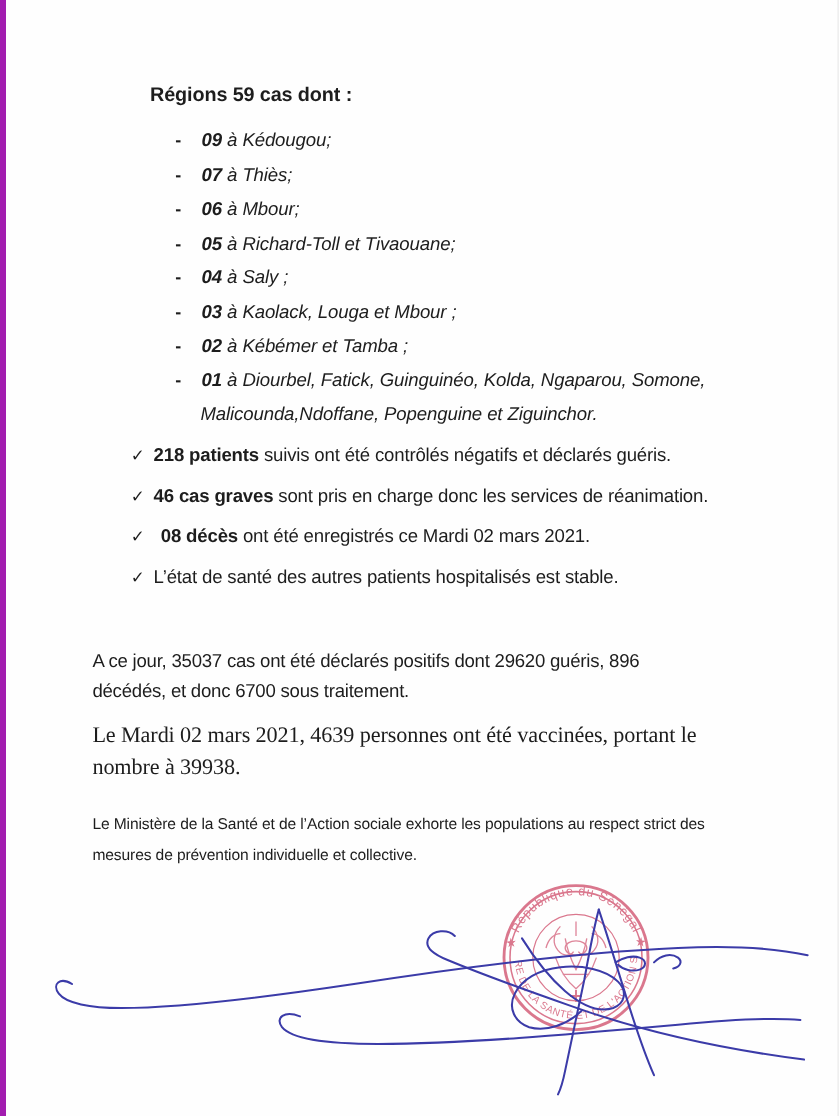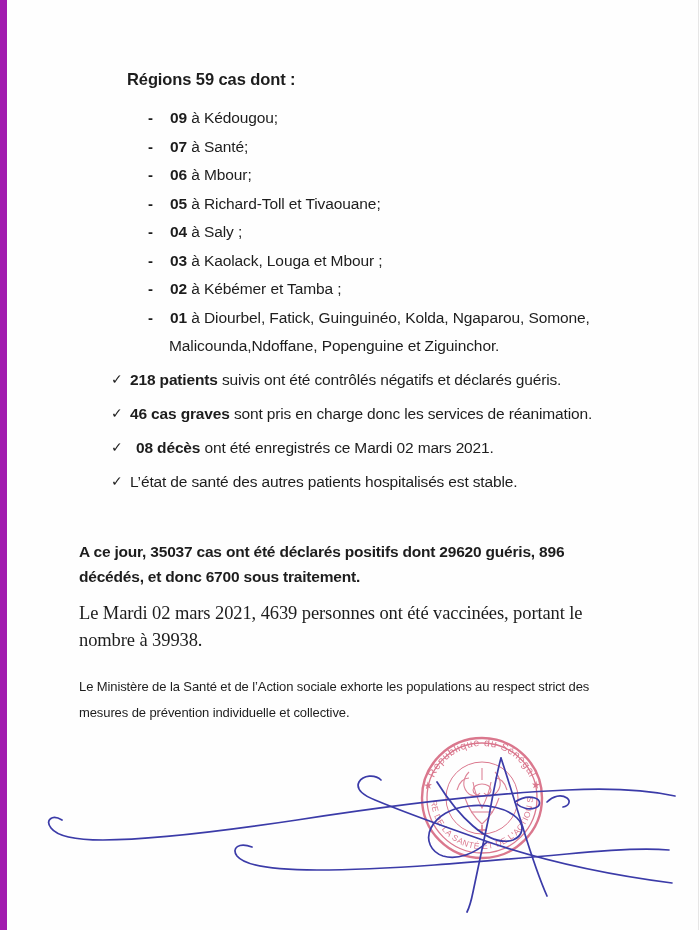--- a/index.html
+++ b/index.html
@@ -9,21 +9,21 @@
   }
   body {
     font-family: "Liberation Sans", sans-serif;
   }
   #page {
     position: relative;
     width: 699px;
     height: 930px;
     background: #fefefe;
     overflow: hidden;
-    border-left: 7px solid #a21caf;
+    border-left: 5px solid #a21caf;
     border-right: 1px solid #e6e6e6;
     box-sizing: border-box;
     color: #1d1d1d;
   }
 
   
   .regions-heading {
     position: absolute;
     left: 120px;
     top: 70px;
@@ -48,20 +48,21 @@
     letter-spacing: -0.1px;
   }
   .dash-mark {
     width: 22px;
     flex: 0 0 22px;
     font-weight: bold;
     font-size: 15px;
   }
   .dash-body {
     flex: 1 1 auto;
+    font-style: italic;
   }
   .dash-body b {
     font-weight: bold;
   }
   .dash-body .cont {
     display: block;
     margin-left: -1px;
   }
 
   
@@ -96,21 +97,21 @@
   
   .para {
     position: absolute;
     left: 72px;
     width: 556px;
   }
   .para-summary {
     top: 539px;
     font-size: 15.5px;
     line-height: 25px;
-    font-weight: bold;
+    font-weight: normal;
     letter-spacing: -0.2px;
   }
   .para-vaccine {
     top: 600px;
     font-family: "Liberation Serif", serif;
     font-size: 18.5px;
     line-height: 27px;
     letter-spacing: -0.1px;
   }
   .para-vaccine b {
@@ -142,21 +143,21 @@
 
   <div class="regions-heading">Régions 59 cas dont :</div>
 
   <div class="dash-list">
     <div class="dash-item">
       <span class="dash-mark">-</span>
       <span class="dash-body"><b>09</b><span> à Kédougou;</span></span>
     </div>
     <div class="dash-item">
       <span class="dash-mark">-</span>
-      <span class="dash-body"><b>07</b><span> à Santé;</span></span>
+      <span class="dash-body"><b>07</b><span> à Thiès;</span></span>
     </div>
     <div class="dash-item">
       <span class="dash-mark">-</span>
       <span class="dash-body"><b>06</b><span> à Mbour;</span></span>
     </div>
     <div class="dash-item">
       <span class="dash-mark">-</span>
       <span class="dash-body"><b>05</b><span> à Richard-Toll et Tivaouane;</span></span>
     </div>
     <div class="dash-item">

